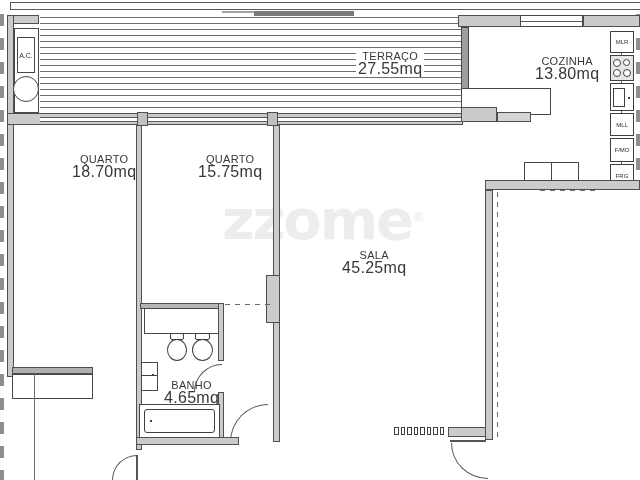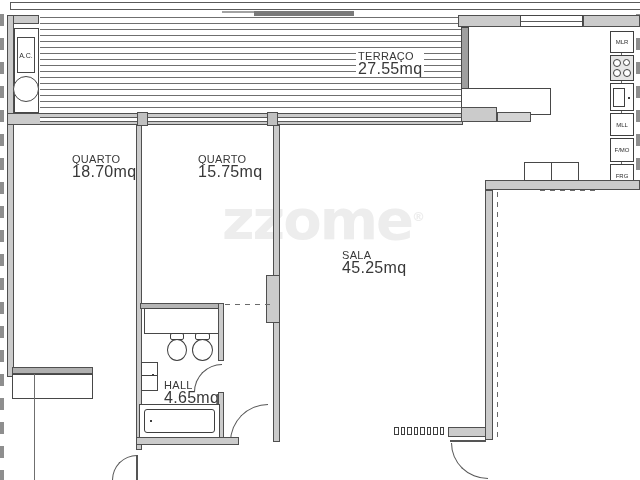--- a/index.html
+++ b/index.html
@@ -17,21 +17,21 @@
   .dashh{position:absolute;height:1px;background:repeating-linear-gradient(90deg,#6a6a6a 0 5px,transparent 5px 10px);}
   .prop{position:absolute;width:4px;background:repeating-linear-gradient(180deg,#8e8e8e 0 12px,transparent 12px 24px);}
   .hatch{
     position:absolute;box-sizing:border-box;
     background:repeating-linear-gradient(180deg,#6f6f6f 0 1px,transparent 1px 6px);
   }
   .arc-tl{position:absolute;box-sizing:border-box;border-left:1px solid #555;border-top:1px solid #555;
     border-top-left-radius:100% 100%;}
   .arc-bl{position:absolute;box-sizing:border-box;border-left:1px solid #555;border-bottom:1px solid #555;
     border-bottom-left-radius:100% 100%;}
-  .room-label{position:absolute;font-size:11px;line-height:12.5px;letter-spacing:.3px;color:#383838;white-space:nowrap;}
+  .room-label{position:absolute;font-size:11px;line-height:12.5px;letter-spacing:.3px;color:#383838;white-space:nowrap;text-align:center;}
   .room-label .nm{font-size:11px;}
   .room-label .ar{font-size:16px;}
   .small-label{position:absolute;font-size:6px;color:#2e2e2e;text-align:center;width:100%;top:50%;transform:translateY(-50%);letter-spacing:0;}
   .appl{position:absolute;box-sizing:border-box;left:0;width:24px;background:#fff;border:1px solid #3f3f3f;}
   .burner{position:absolute;width:8px;height:8px;border:1px solid #3f3f3f;border-radius:50%;background:#fff;box-sizing:border-box;}
   .fix-oval{position:absolute;box-sizing:border-box;border:1px solid #3f3f3f;border-radius:50%;background:#fff;}
   .fix-tank{position:absolute;box-sizing:border-box;border:1px solid #3f3f3f;border-radius:2px;background:#fff;}
   .dot{position:absolute;width:2px;height:2px;background:#3f3f3f;}
   .watermark{
     position:absolute;left:222px;top:192px;font-size:56px;font-weight:700;
@@ -79,20 +79,24 @@
   <div class="wbox" style="left:520px;top:15px;width:63px;height:12px;">
     <div style="position:absolute;left:0;right:0;top:5px;height:1px;background:#5a5a5a;"></div>
   </div>
   <div class="wall" style="left:583px;top:15px;width:57px;height:12px;"></div>
 
   <div class="wall-dark" style="left:461px;top:27px;width:8px;height:95px;"></div>
   <div class="wbox" style="left:461px;top:88px;width:90px;height:27px;"></div>
   <div class="wall" style="left:461px;top:107px;width:36px;height:15px;"></div>
   <div class="wall" style="left:497px;top:112px;width:34px;height:10px;background:#d4d4d4;"></div>
 
+  <div class="room-label" style="left:535px;top:55px;">
+    <div class="nm">COZINHA</div>
+    <div class="ar">13.80mq</div>
+  </div>
 
   <div class="abs" style="left:610px;top:31px;width:24px;height:157px;">
     <div class="dashv" style="left:11px;top:0;height:157px;"></div>
     <div class="appl" style="top:0;height:22px;">
       <div class="small-label">MLR</div>
     </div>
     <div class="appl" style="top:24px;height:26px;background:#e6e6e6;">
       <div class="burner" style="left:2px;top:3px;"></div>
       <div class="burner" style="left:12px;top:3px;width:7px;height:7px;"></div>
       <div class="burner" style="left:2px;top:13px;"></div>
@@ -165,21 +169,21 @@
   <div class="fix-oval" style="left:167px;top:339px;width:20px;height:22px;"></div>
   <div class="fix-tank" style="left:195px;top:333px;width:15px;height:7px;"></div>
   <div class="fix-oval" style="left:192px;top:339px;width:21px;height:22px;"></div>
 
   <div class="wbox" style="left:141px;top:362px;width:17px;height:29px;">
     <div style="position:absolute;left:0;right:0;top:12px;height:1px;background:#3f3f3f;"></div>
     <div class="dot" style="left:10px;top:11px;"></div>
   </div>
 
   <div class="room-label" style="left:164px;top:379px;">
-    <div class="nm">HALL</div>
+    <div class="nm">BANHO</div>
     <div class="ar">4.65mq</div>
   </div>
 
   <div class="wbox" style="left:139px;top:404px;width:81px;height:34px;">
     <div style="position:absolute;left:4px;top:4px;right:4px;bottom:4px;border:1px solid #3f3f3f;border-radius:3px;"></div>
     <div class="dot" style="left:10px;top:15px;"></div>
   </div>
   <div class="wall" style="left:136px;top:437px;width:103px;height:8px;"></div>
   <div class="arc-tl" style="left:194px;top:364px;width:28px;height:28px;"></div>
 

